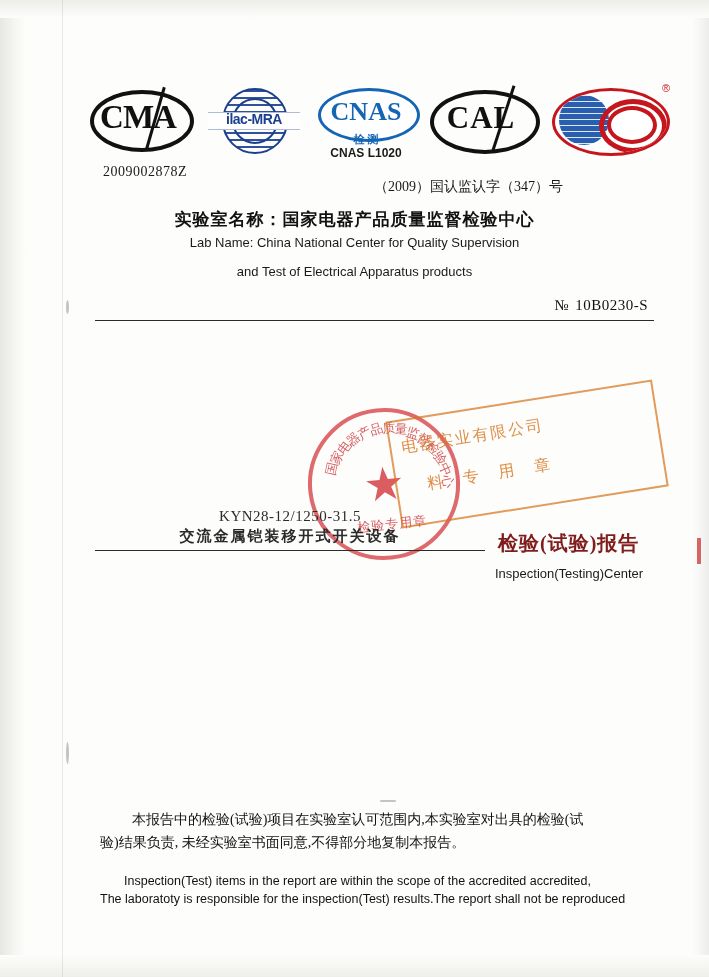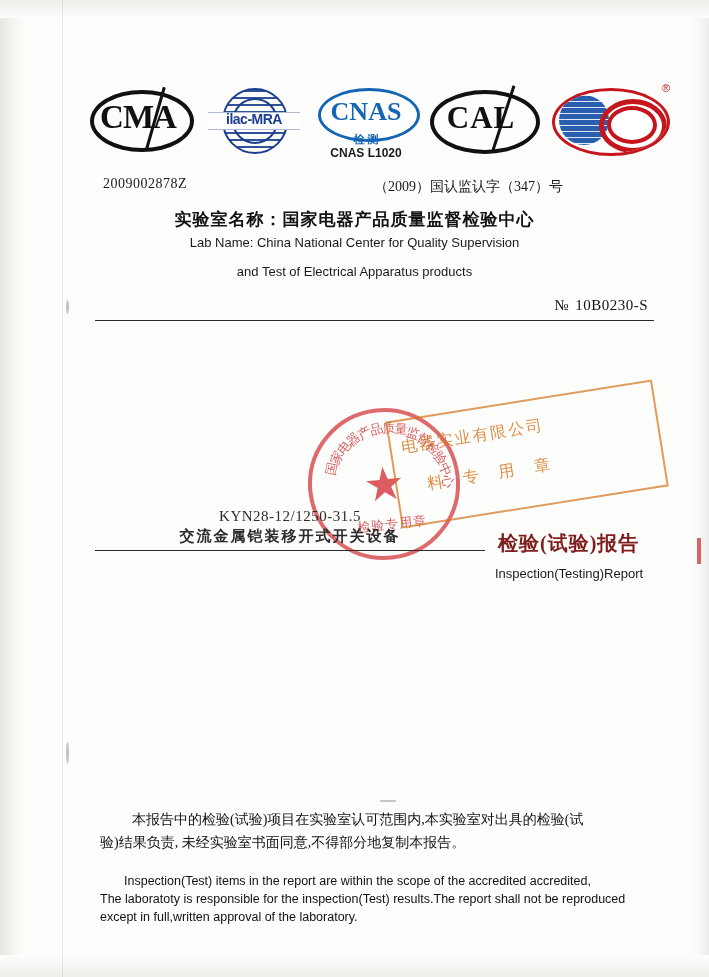--- a/index.html
+++ b/index.html
@@ -244,21 +244,21 @@
     position: absolute;
     right: 0; top: -6px;
     font-size: 11px;
     color: #c5161d;
   }
 
   
   .cert-no {
     position: absolute;
     left: 103px;
-    top: 176px;
+    top: 164px;
     font-family: "Liberation Serif", serif;
     font-size: 14px;
     color: #1a1a1a;
     letter-spacing: 0.5px;
   }
   .approval-no {
     position: absolute;
     left: 374px;
     top: 178px;
     font-family: "Liberation Serif", serif;
@@ -554,28 +554,27 @@
     <div class="line1">电器实业有限公司</div>
     <div class="line2">料 专 用 章</div>
   </div>
 
   <div class="product-line">
     <div class="product-model">KYN28-12/1250-31.5</div>
     <div class="product-name">交流金属铠装移开式开关设备</div>
   </div>
 
   <div class="report-title">检验(试验)报告</div>
-  <div class="report-title-en">Inspection(Testing)Report</div>
+  <div class="report-title-en">Inspection(Testing)Center</div>
 
   <div class="red-mark-right"></div>
 
   <div class="note-cn">
     <span class="indent">本报告中的检验(试验)项目在实验室认可范围内,本实验室对出具的检验(试</span>
     <span>验)结果负责, 未经实验室书面同意,不得部分地复制本报告。</span>
   </div>
 
   <div class="note-en">
     <span class="indent">Inspection(Test) items in the report are within the scope of the accredited accredited,</span><br>
     <span>The laboratoty is responsible for the inspection(Test) results.The report shall not be reproduced</span><br>
-    <span>except in full,written approval of the laboratory.</span>
   </div>
 
 </div>
 
 </body></html>

